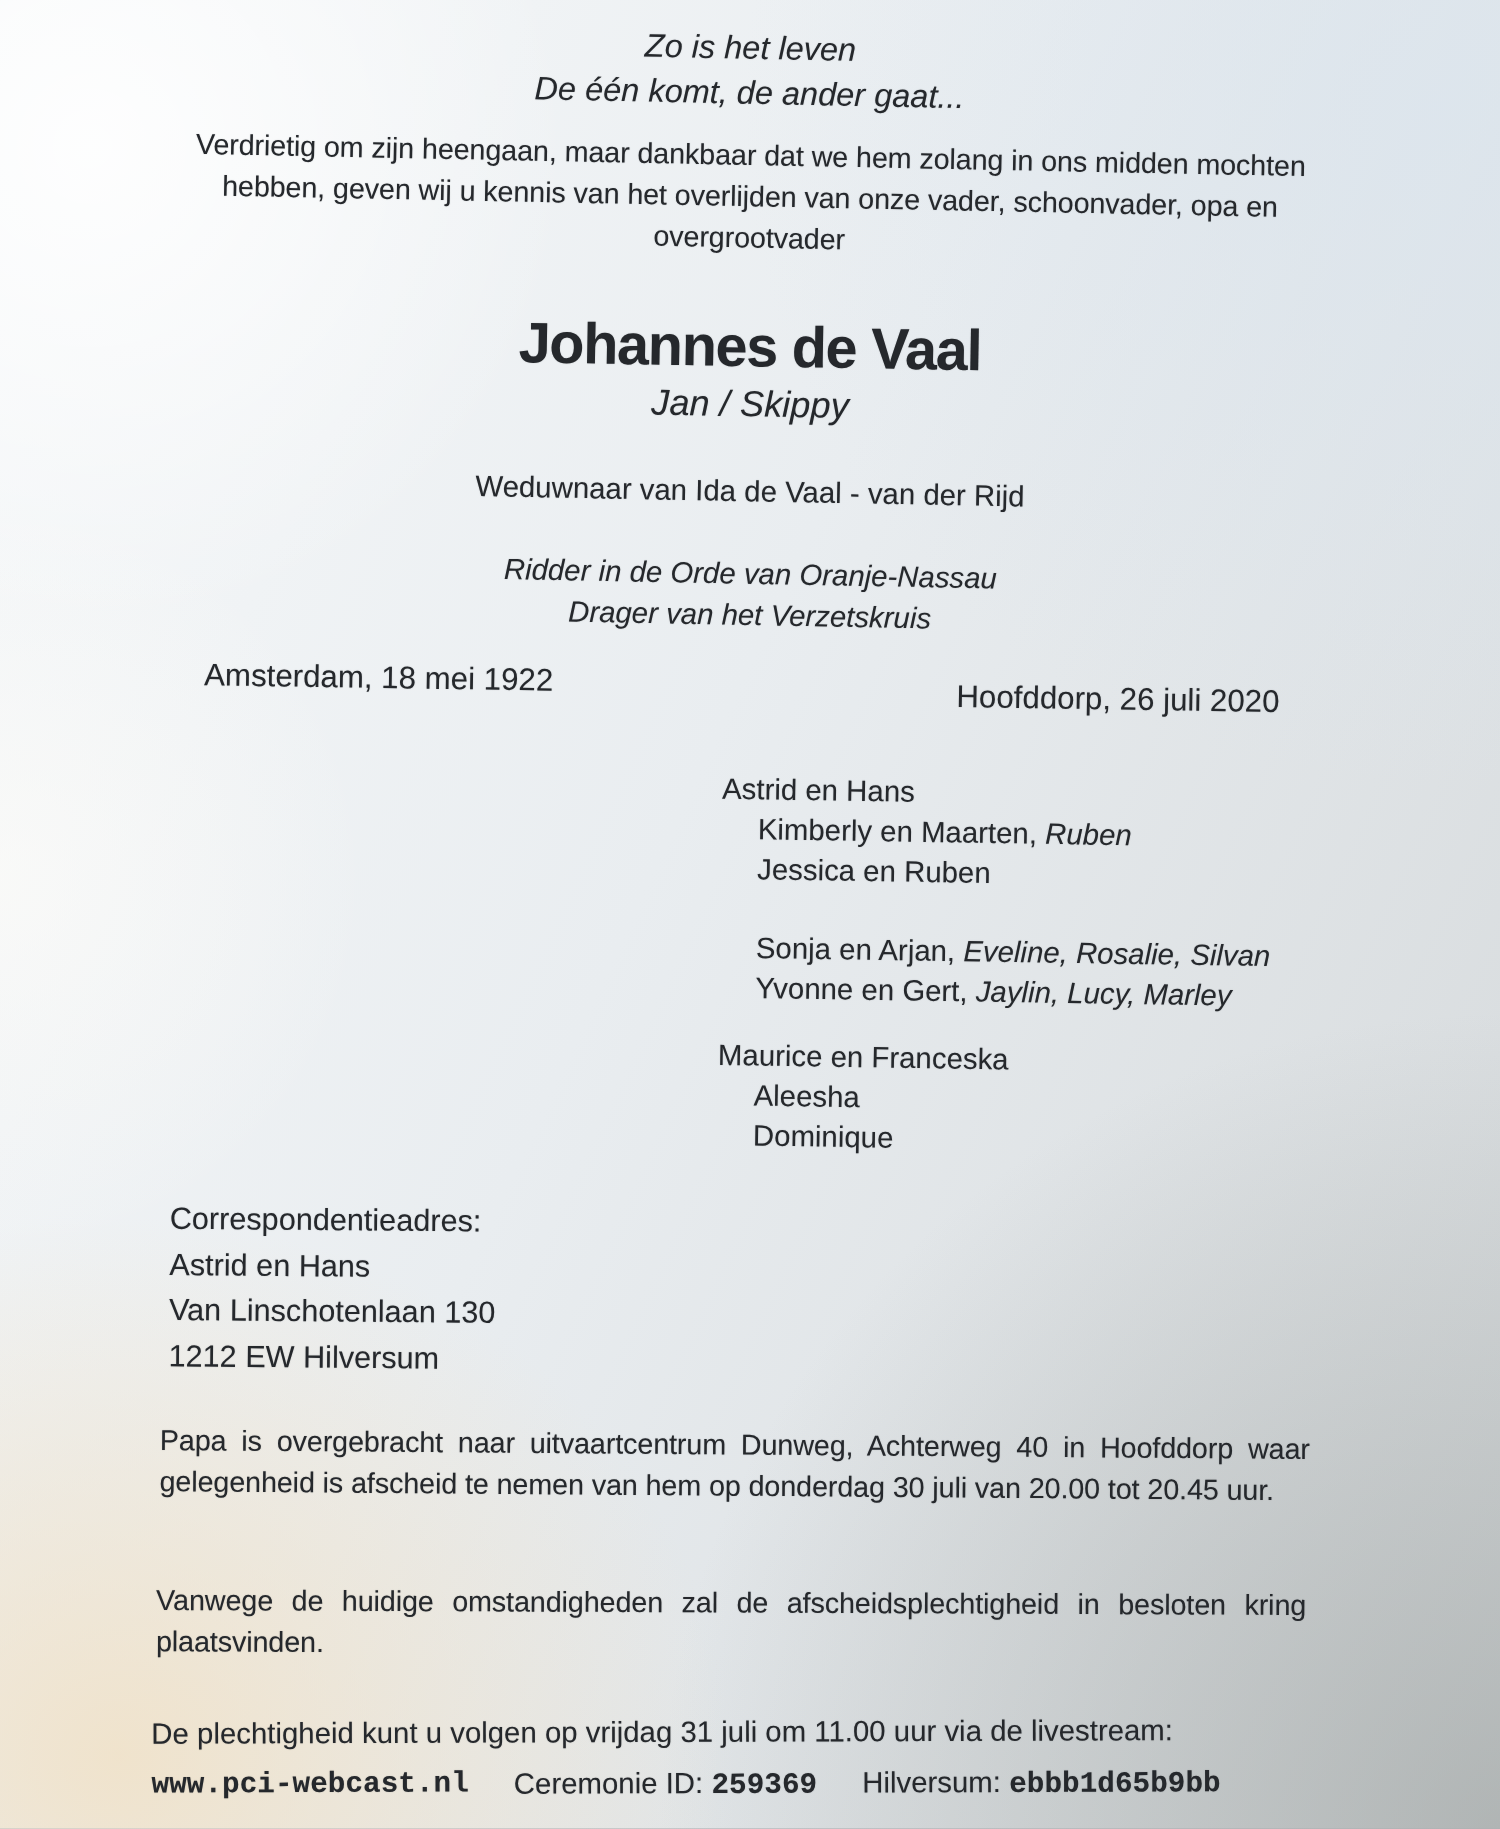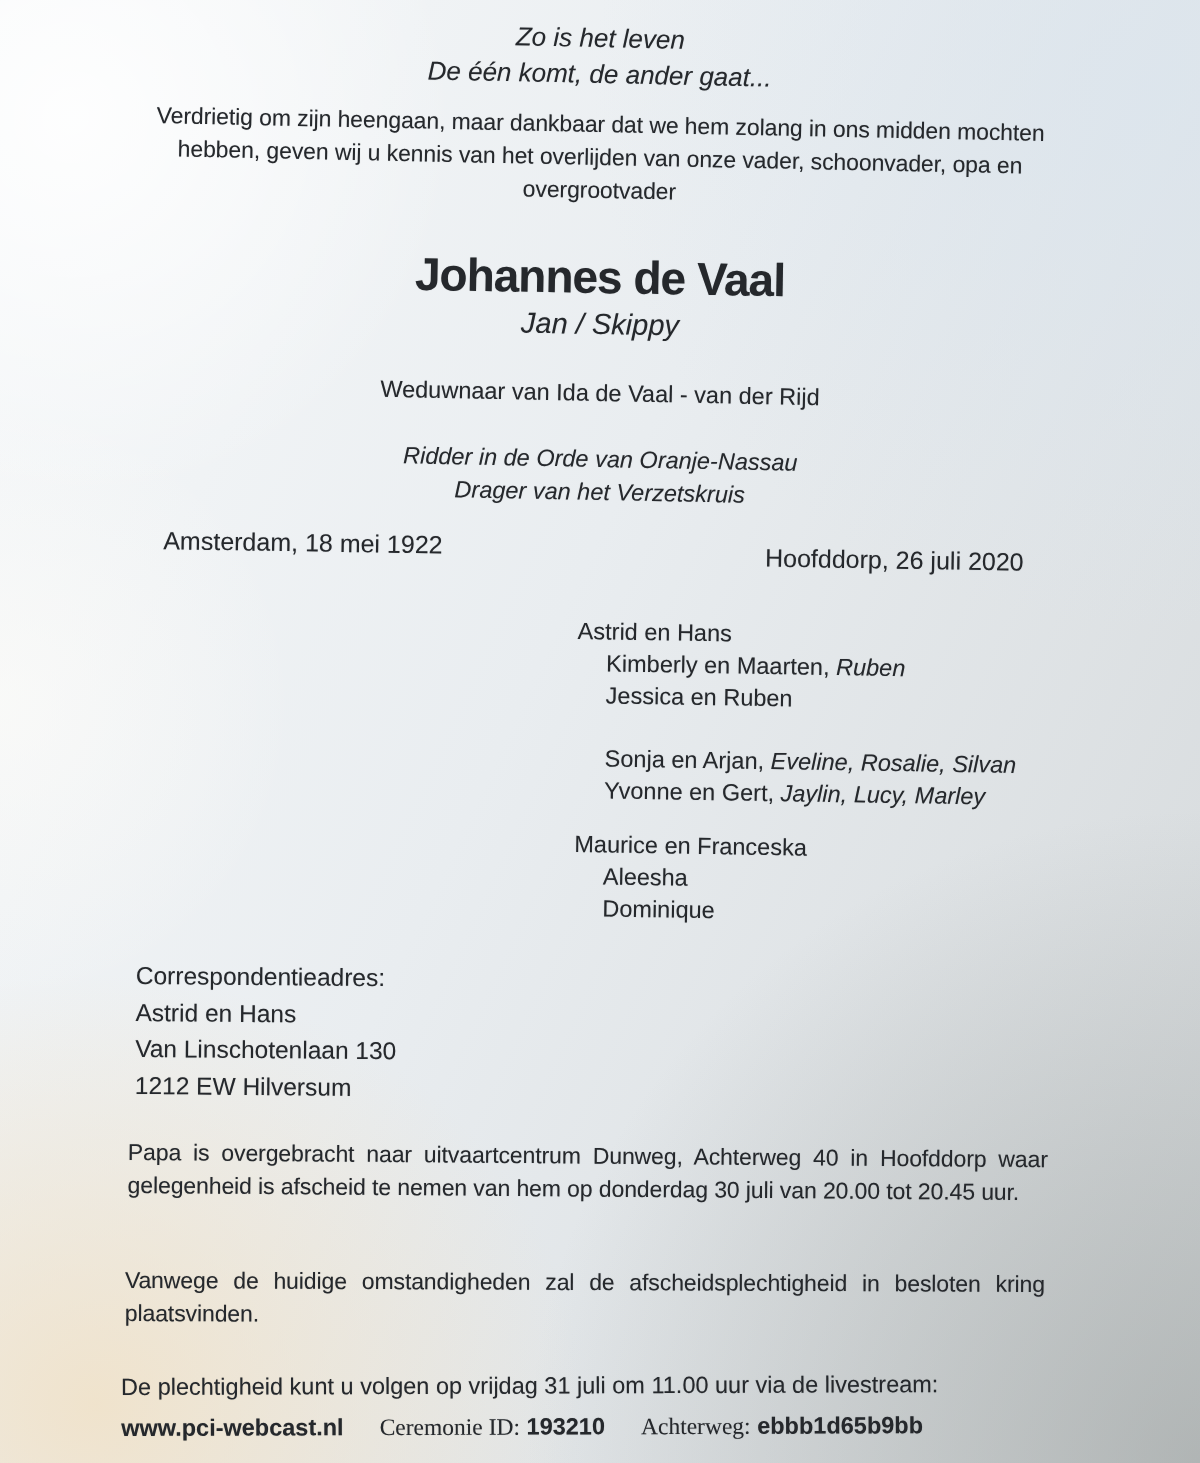--- a/index.html
+++ b/index.html
@@ -126,22 +126,22 @@
     transform: rotate(-0.2deg);
     transform-origin: left top;
   }
   .livestream .intro { line-height: 35px; white-space: nowrap; }
   .livestream .details {
     margin-top: 10px;
     display: flex;
     gap: 36px;
     white-space: nowrap;
   }
-  .bold { font-weight: bold; }
-  .label { margin-right: 0.28em; font-family: Liberation Serif, serif; }
+  .bold { font-weight: bold; font-family: Liberation Mono, monospace; }
+  .label { margin-right: 0.28em; }
 </style>
 </head>
 <body>
 
 <div class="photo">
   <div class="content">
 
     <div class="block quote centered">
       <div>Zo is het leven</div>
       <div>De één komt, de ander gaat...</div>
@@ -193,22 +193,22 @@
 
     <div class="block paragraph visitation">Papa is overgebracht naar uitvaartcentrum Dunweg, Achterweg 40 in Hoofddorp waar gelegenheid is afscheid te nemen van hem op donderdag 30 juli van 20.00 tot 20.45 uur.</div>
 
     <div class="block paragraph private">Vanwege de huidige omstandigheden zal de afscheidsplechtigheid in besloten kring plaatsvinden.</div>
 
     <div class="block livestream">
       <div class="intro">De plechtigheid kunt u volgen op vrijdag 31 juli om 11.00 uur via de livestream:</div>
       <div class="details">
         <span class="bold">www.pci-webcast.nl</span>
         <span>
-          <span class="label">Ceremonie ID:</span><span class="bold">193210</span>
+          <span class="label">Ceremonie ID:</span><span class="bold">259369</span>
         </span>
         <span>
-          <span class="label">Achterweg:</span><span class="bold">ebbb1d65b9bb</span>
+          <span class="label">Hilversum:</span><span class="bold">ebbb1d65b9bb</span>
         </span>
       </div>
     </div>
 
   </div>
 </div>
 
 </body></html>

